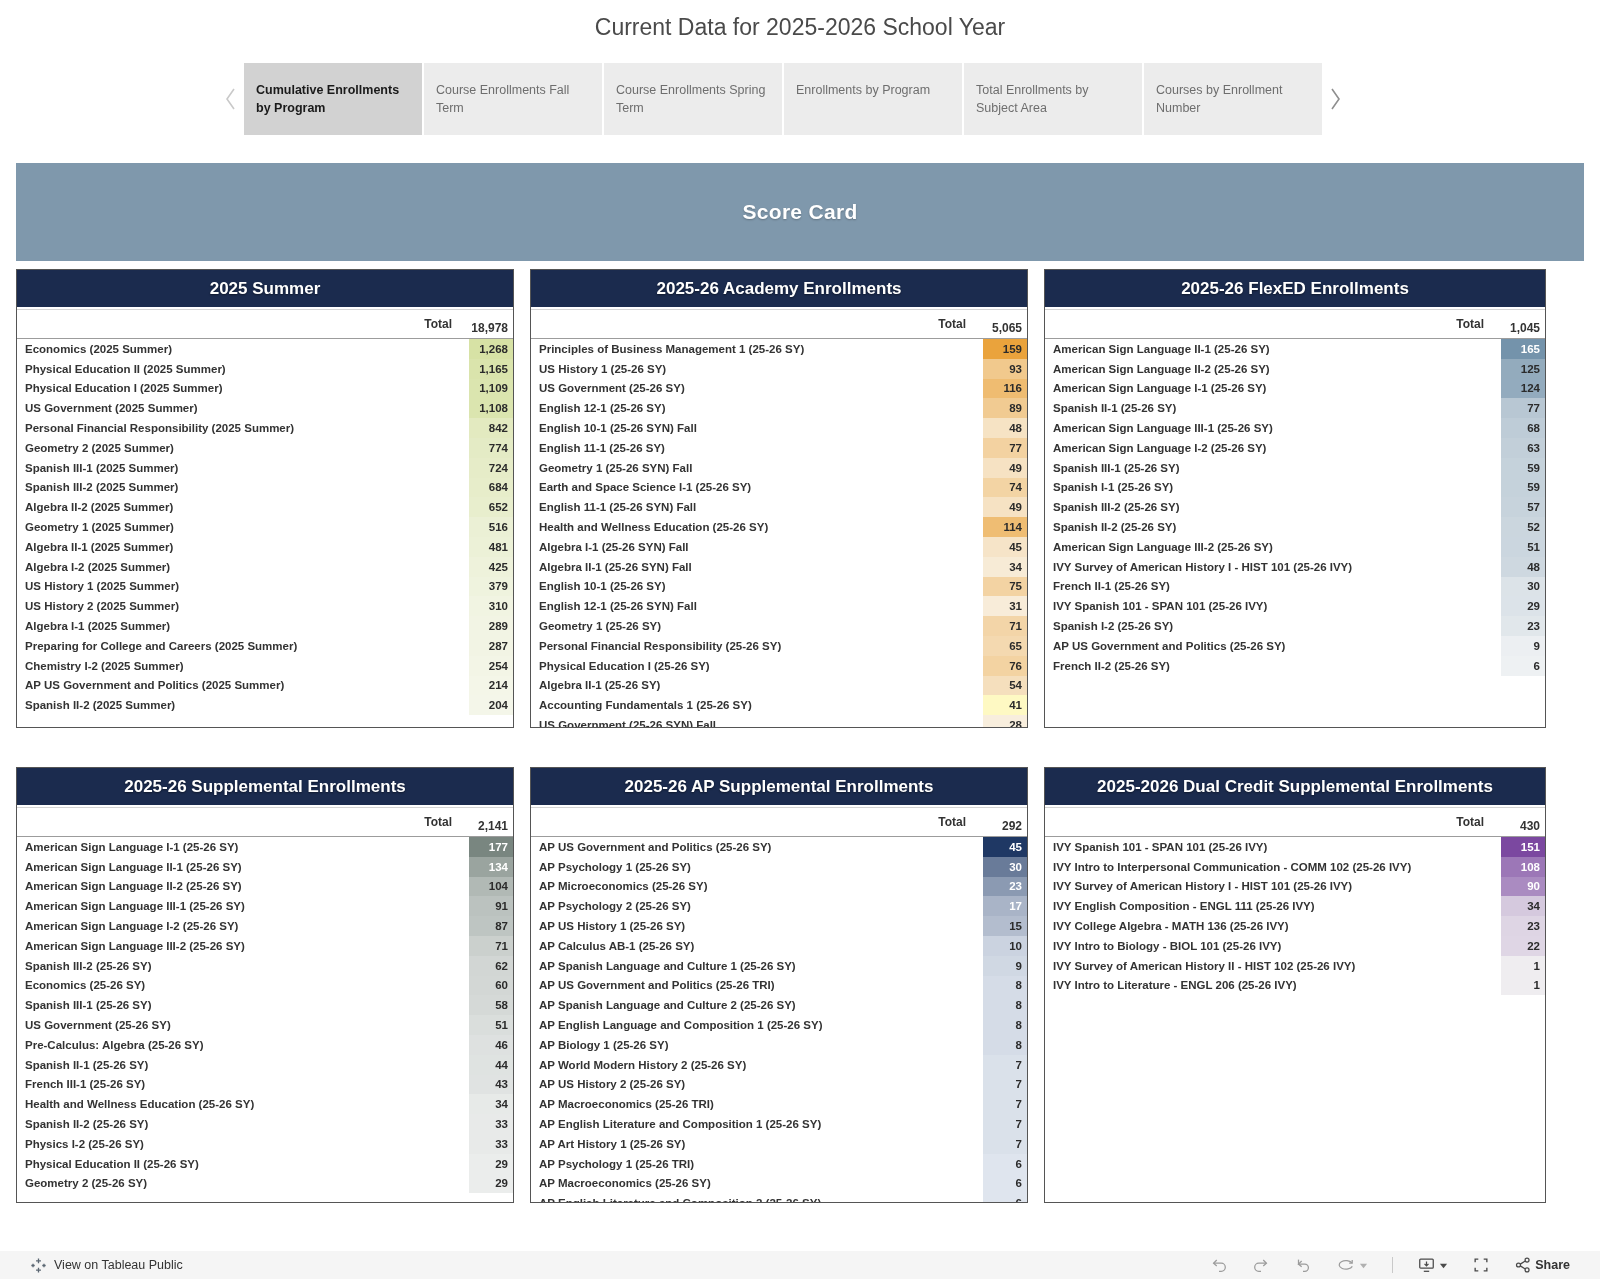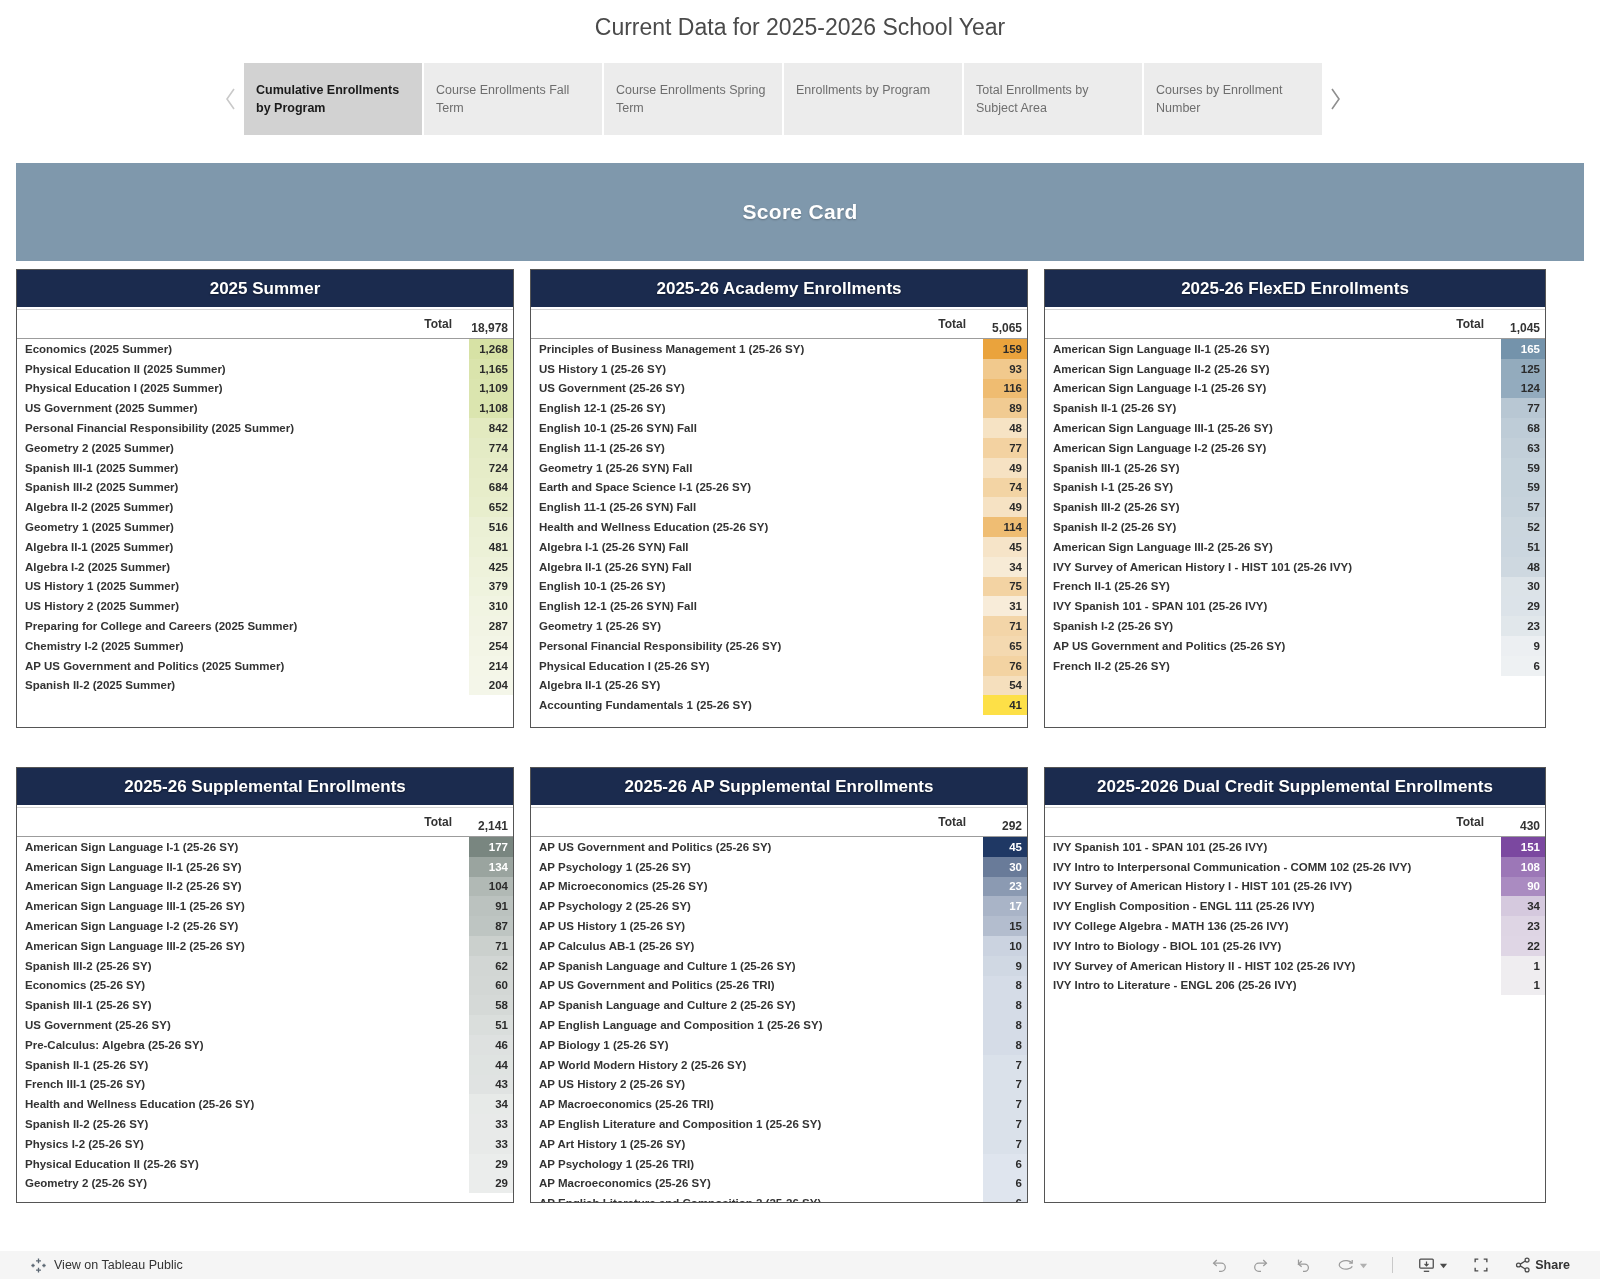--- a/index.html
+++ b/index.html
@@ -132,20 +132,24 @@
         </div>
         <div class="prow">
           <div class="plabel">US History 1 (2025 Summer)</div>
           <div class="pval" style="background: rgb(239, 243, 222);">379</div>
         </div>
         <div class="prow">
           <div class="plabel">US History 2 (2025 Summer)</div>
           <div class="pval" style="background: rgb(241, 244, 226);">310</div>
         </div>
         <div class="prow">
+          <div class="plabel">Algebra I-1 (2025 Summer)</div>
+          <div class="pval" style="background: rgb(242, 244, 228);">289</div>
+        </div>
+        <div class="prow">
           <div class="plabel">Preparing for College and Careers (2025 Summer)</div>
           <div class="pval" style="background: rgb(242, 244, 228);">287</div>
         </div>
         <div class="prow">
           <div class="plabel">Chemistry I-2 (2025 Summer)</div>
           <div class="pval" style="background: rgb(243, 245, 230);">254</div>
         </div>
         <div class="prow">
           <div class="plabel">AP US Government and Politics (2025 Summer)</div>
           <div class="pval" style="background: rgb(244, 246, 232);">214</div>
@@ -230,21 +234,25 @@
         <div class="prow">
           <div class="plabel">Physical Education I (25-26 SY)</div>
           <div class="pval" style="background: rgb(243, 211, 162);">76</div>
         </div>
         <div class="prow">
           <div class="plabel">Algebra II-1 (25-26 SY)</div>
           <div class="pval" style="background: rgb(245, 223, 189);">54</div>
         </div>
         <div class="prow">
           <div class="plabel">Accounting Fundamentals 1 (25-26 SY)</div>
-          <div class="pval" style="background: #fde047;">41</div>
+          <div class="pval" style="background: #fef9c3;">41</div>
+        </div>
+        <div class="prow">
+          <div class="plabel">US Government (25-26 SYN) Fall</div>
+          <div class="pval" style="background: rgb(248, 238, 221);">28</div>
         </div>
       </div>
   </div>
     <div class="panel p-top">
     <div class="phead">2025-26 FlexED Enrollments</div>
     <div class="totalrow">
       <span class="totallabel">Total</span>
       <span class="totalval">1,045</span>
     </div>
     <div class="pbody">

